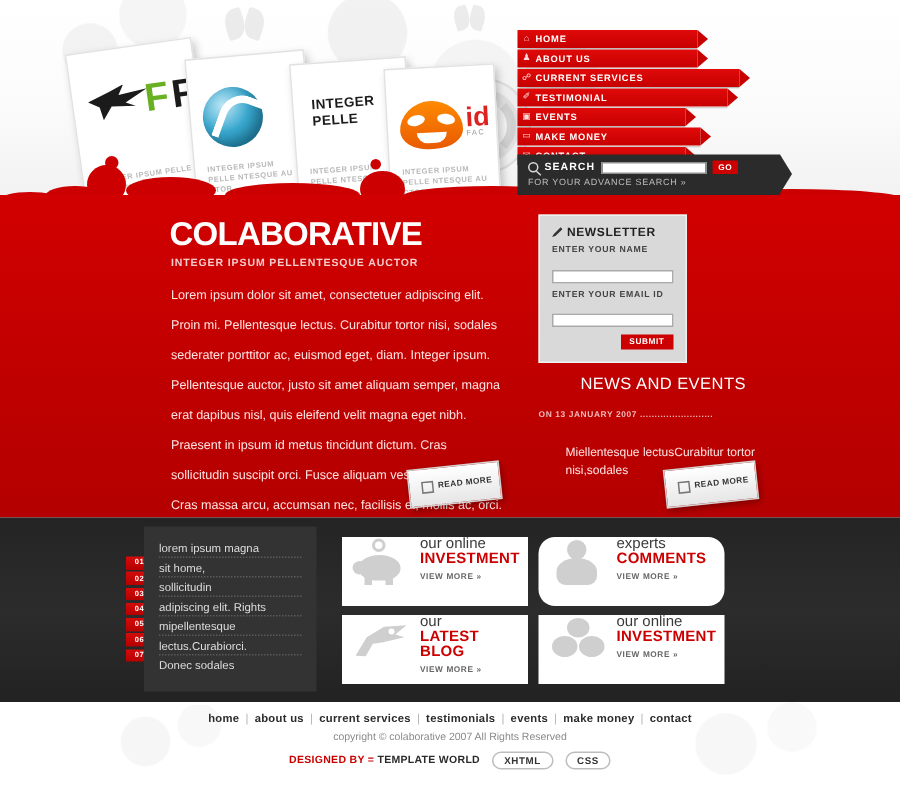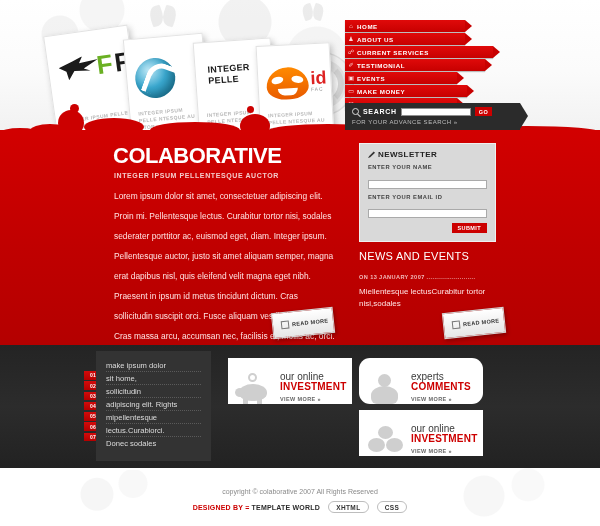--- a/index.html
+++ b/index.html
@@ -186,21 +186,21 @@
     font-size:6px; padding:0 2px; color:#333;
   }
   .go-btn{
     background:#cc0000; color:#fff; font-size:5.5px; font-weight:bold; border:none;
     padding:1.5px 4px; letter-spacing:.4px; cursor:pointer;
   }
   .search-sub{ position:absolute; left:7px; top:16px; font-size:6px; color:#bdbdbd; letter-spacing:.5px; }
 
   
   .newsletter{
-    position:absolute; left:359px; top:143px; width:137px;
+    position:absolute; left:359px; top:143px; width:99px;
     background:#d9d9d9; border:1px solid #f0f0f0; padding:6px 8px 8px 8px;
   }
   .nl-head{ display:flex; align-items:center; gap:3px; margin-bottom:5px; }
   .pen{ width:7px; height:7px; background:#333; clip-path: polygon(0 100%, 18% 72%, 82% 8%, 100% 26%, 32% 90%); }
   .nl-title{ font-size:8px; font-weight:bold; color:#222; letter-spacing:.4px; }
   .nl-label{ font-size:5.8px; color:#444; letter-spacing:.5px; margin-bottom:2px; font-weight:bold;}
   .nl-input{ width:100%; height:9px; background:#fff; border:1px solid #aaa; margin-bottom:5px; outline:none; font-size:6px; padding:0 2px;}
   .nl-submit{
     display:block; margin-left:auto; background:#cc0000; color:#fff; border:none;
     font-size:5.5px; font-weight:bold; padding:2px 6px; letter-spacing:.4px; cursor:pointer;
@@ -239,21 +239,21 @@
     letter-spacing:.3px;
   }
   .num::after{
     content:''; position:absolute; right:-4px; top:0; width:0;height:0;
     border-top:4.25px solid transparent; border-bottom:4.25px solid transparent; border-left:4px solid #b50000;
   }
 
   
   .promo{
     position:absolute; background:#ffffff; width:124px; height:46px;
-    display:flex; align-items:flex-end; padding:0 7px; gap:7px;
+    display:flex; align-items:flex-start; padding:0 7px; gap:7px;
   }
   .p1{ left:228px; top:358px; }
   .p2{ left:359px; top:358px;border-radius:11px; }
   .p3{ left:228px; top:410px; }
   .p4{ left:359px; top:410px; }
   .promo-ico{ width:38px; height:32px; position:relative; flex:none; }
   .promo-txt{ line-height:10px; }
   .pt1{ font-size:10px; color:#3a3a3a; }
   .pt2{ font-size:10px; color:#cc0000; font-weight:bold; letter-spacing:.2px; }
   .pt3{ font-size:5.5px; color:#666; font-weight:bold; letter-spacing:.4px; margin-top:2px; }
@@ -395,23 +395,23 @@
         <span class="pen"></span>
         <span class="nl-title">NEWSLETTER</span>
       </div>
       <div class="nl-label">ENTER YOUR NAME</div>
       <input class="nl-input" type="text" value="" style="">
       <div class="nl-label">ENTER YOUR EMAIL ID</div>
       <input class="nl-input" type="text" value="" style="">
       <button class="nl-submit">SUBMIT</button>
     </div>
 
-    <div class="news-title" style="top:120px;">NEWS AND EVENTS</div>
+    <div class="news-title" style="top:120px;margin-left:28px;">NEWS AND EVENTS</div>
     <div class="news-date" style="top:144px;">ON 13 JANUARY 2007 .........................</div>
-    <div class="news-text" style="top:156px;">Miellentesque lectusCurabitur tortor nisi,sodales</div>
+    <div class="news-text" style="top:166px;margin-left:18px;">Miellentesque lectusCurabitur tortor nisi,sodales</div>
   </div>
 
   <div class="nav">
     <div class="nav-item w1">
       <span class="nav-ico">⌂</span>
       <span class="nav-label">HOME</span>
     </div>
     <div class="nav-item w2">
       <span class="nav-ico">♟</span>
       <span class="nav-label">ABOUT US</span>
@@ -454,21 +454,21 @@
       <div class="num">02</div>
       <div class="num">03</div>
       <div class="num">04</div>
       <div class="num">05</div>
       <div class="num">06</div>
       <div class="num">07</div>
     </div>
 
     <div class="art-panel">
       <ul class="art-list">
-        <li>make ipsum dolor</li>
+        <li>lorem ipsum magna</li>
         <li>sit home,</li>
         <li>sollicitudin</li>
         <li>adipiscing elit. Rights</li>
         <li>mipellentesque</li>
         <li>lectus.Curabiorci.</li>
         <li>Donec sodales</li>
       </ul>
     </div>
   </div>
 
@@ -492,38 +492,52 @@
       <div class="head"></div>
         <div class="torso"></div>
     </div>
     <div class="promo-txt">
       <div class="pt1">experts</div>
       <div class="pt2">COMMENTS</div>
       <div class="pt3">VIEW MORE »</div>
     </div>
   </div>
 
+  <div class="promo p3">
+    <div class="promo-ico ico-bird">
+      <div class="b"></div>
+        <div class="eye"></div>
+    </div>
+    <div class="promo-txt">
+      <div class="pt1">our</div>
+      <div class="pt2">LATEST BLOG</div>
+      <div class="pt3">VIEW MORE »</div>
+    </div>
+  </div>
 
   <div class="promo p4">
     <div class="promo-ico ico-circles">
       <div class="c c1"></div>
         <div class="c c2"></div>
         <div class="c c3"></div>
     </div>
     <div class="promo-txt">
       <div class="pt1">our online</div>
       <div class="pt2">INVESTMENT</div>
       <div class="pt3">VIEW MORE »</div>
     </div>
   </div>
 
   <div class="footer">
     <div class="foot-floral ff1"></div>
     <div class="foot-floral ff2"></div>
 
+    <div class="foot-nav">
+      <a href="#">home</a><span class="sep">|</span><a href="#">about us</a><span class="sep">|</span><a href="#">current services</a><span class="sep">|</span><a href="#">testimonials</a><span class="sep">|</span><a href="#">events</a><span class="sep">|</span><a href="#">make money</a><span class="sep">|</span><a href="#">contact</a>
+    </div>
 
     <div class="copyright">copyright © colaborative 2007 All Rights Reserved</div>
 
     <div class="designed">
       <span class="by">DESIGNED BY =</span>
       <span>TEMPLATE WORLD</span>
       <span class="badge">XHTML</span>
       <span class="badge">CSS</span>
     </div>
   </div>

